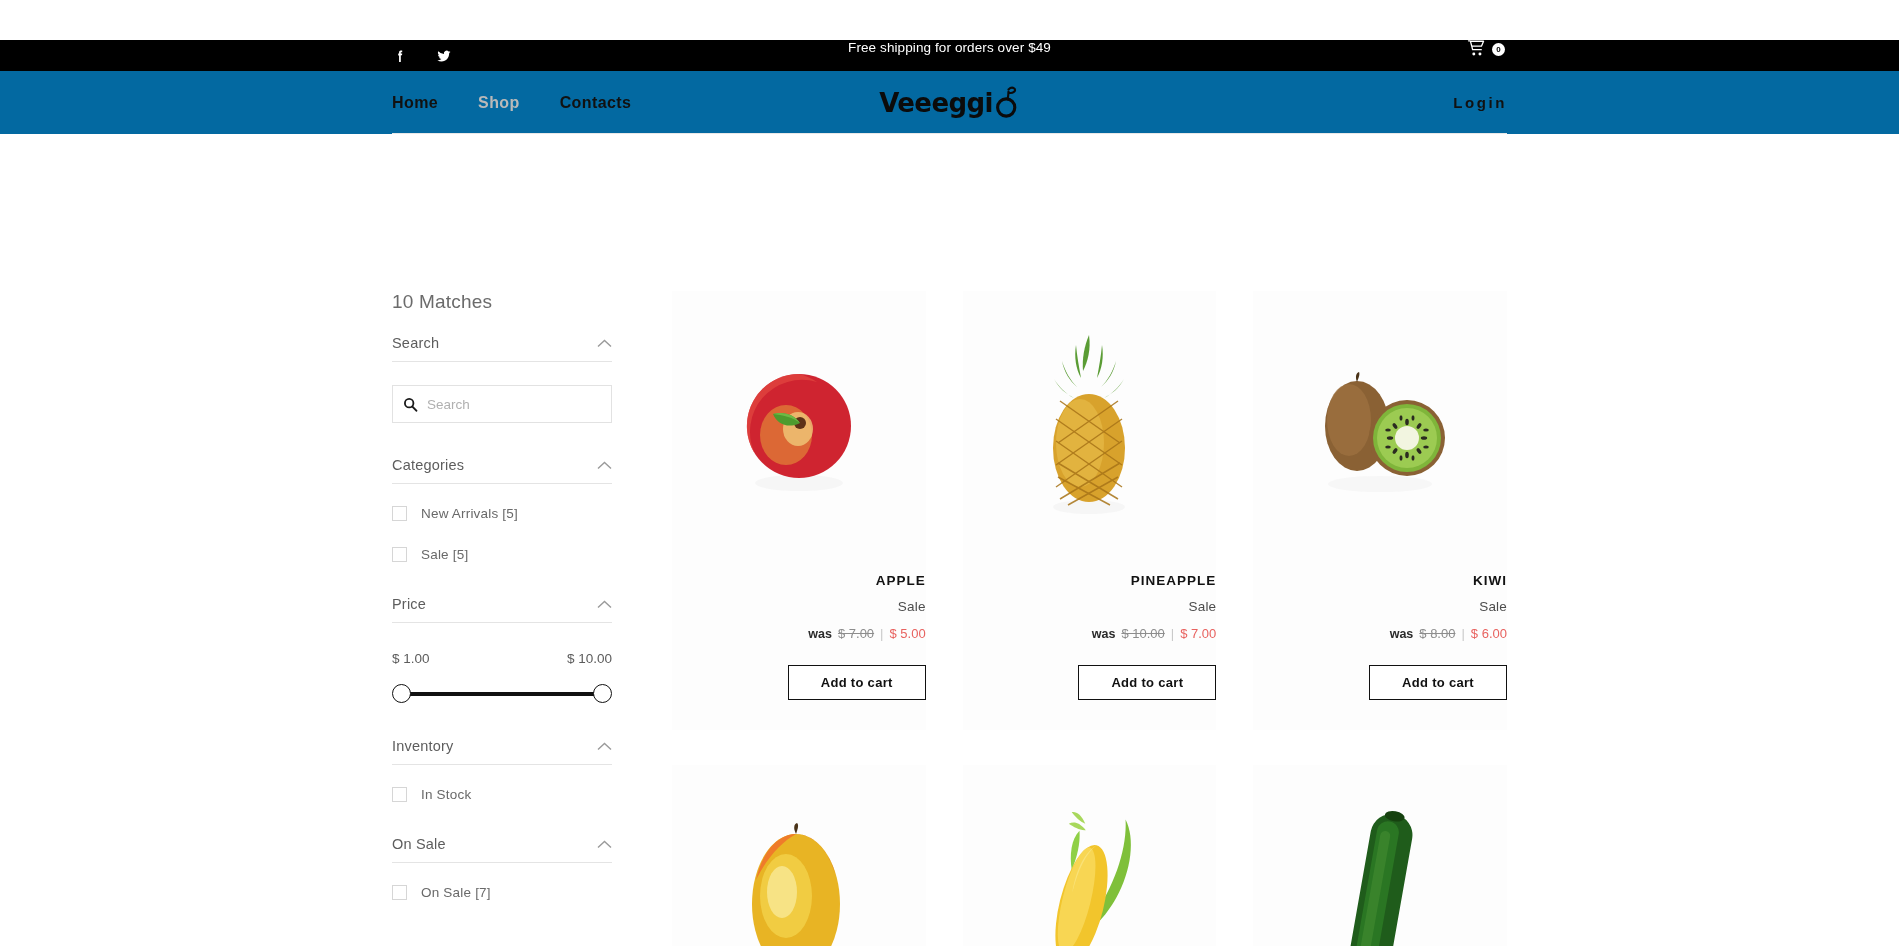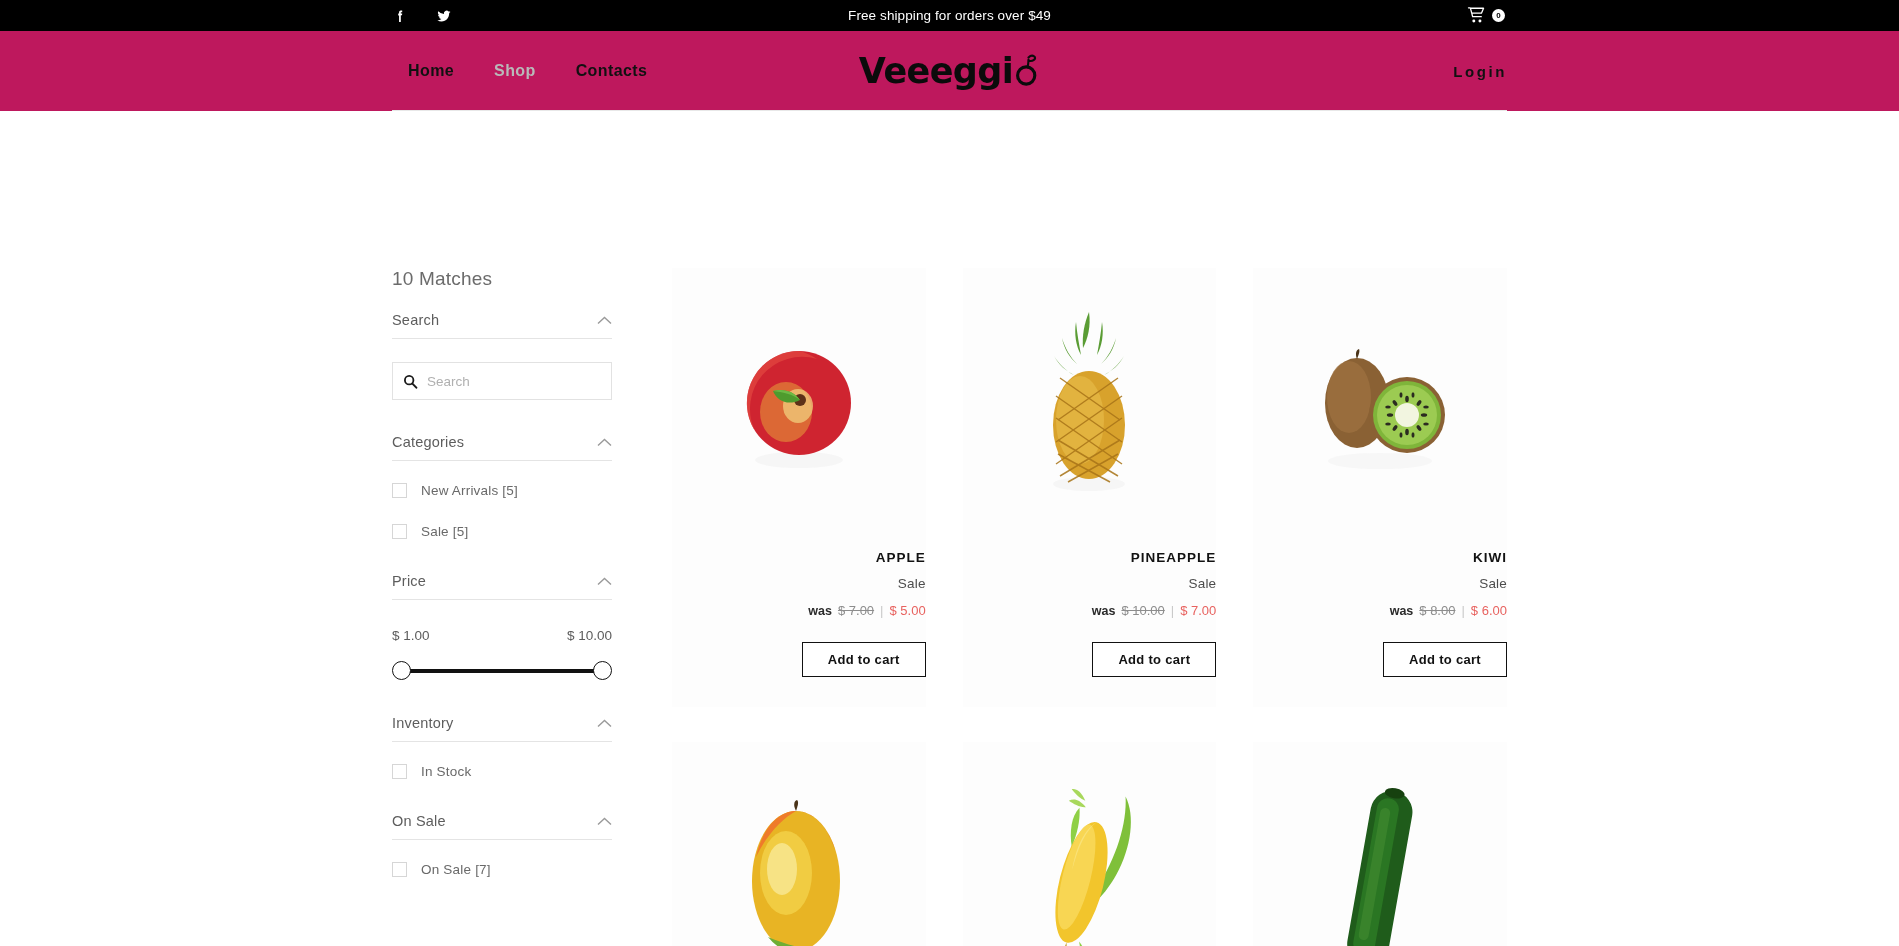--- a/index.html
+++ b/index.html
@@ -9,22 +9,22 @@
     background: #ffffff;
     font-family: "Liberation Sans", sans-serif;
     overflow: hidden;
   }
 
   
   .topbar {
     height: 31px;
     background: #000000;
     display: flex;
-    align-items: center;
     position: relative;
+    margin-top: 40px;
   }
   .social {
     display: flex;
     align-items: center;
     gap: 28px;
     margin-left: 392px;
   }
   .social-icon {
     width: 16px; height: 16px;
     fill: #ffffff;
@@ -53,26 +53,25 @@
     background: #ffffff;
     color: #000000;
     font-size: 8px;
     line-height: 13px;
     text-align: center;
     font-weight: bold;
   }
 
   
   .nav {
-    height: 80px;
+    height: 63px;
     position: relative;
     display: flex;
     align-items: center;
-    background: #be185d;
-    padding-left: 16px;
+    background: #0369a1;
   }
   .nav-links {
     display: flex;
     align-items: center;
     gap: 40px;
     margin-left: 392px;
   }
   .nav-link {
     font-size: 16px;
     font-weight: bold;
@@ -89,21 +88,21 @@
     text-align: center;
     pointer-events: none;
   }
   .logo-inner {
     display: inline-flex;
     align-items: center;
     pointer-events: auto;
     cursor: pointer;
   }
   .logo-text {
-    font-size: 35px;
+    font-size: 26px;
     font-weight: bold;
     letter-spacing: -0.6px;
     color: #0b0b0b;
     font-family: "DejaVu Sans", sans-serif;
   }
   .logo-mark { margin-left: 1px; display:block; }
   .login {
     position: absolute;
     right: 392px;
     font-size: 15px;
@@ -269,21 +268,21 @@
     gap: 6px;
   }
   .was-word { color: #2b2b2b; font-weight: bold; font-size: 12.5px; }
   .old-price { color: #8d8d8d; text-decoration: line-through; }
   .sep { color: #c9c9c9; }
   .new-price { color: #e8625f; }
   .add-btn {
     margin-top: 24px;
     border: 1.6px solid #111111;
     background: #ffffff;
-    padding: 9px 25px;
+    padding: 9px 32px;
     font-size: 13px;
     font-weight: bold;
     letter-spacing: .3px;
     color: #111111;
     cursor: pointer;
     font-family: "Liberation Sans", sans-serif;
   }
 </style>
 </head>
 <body>

